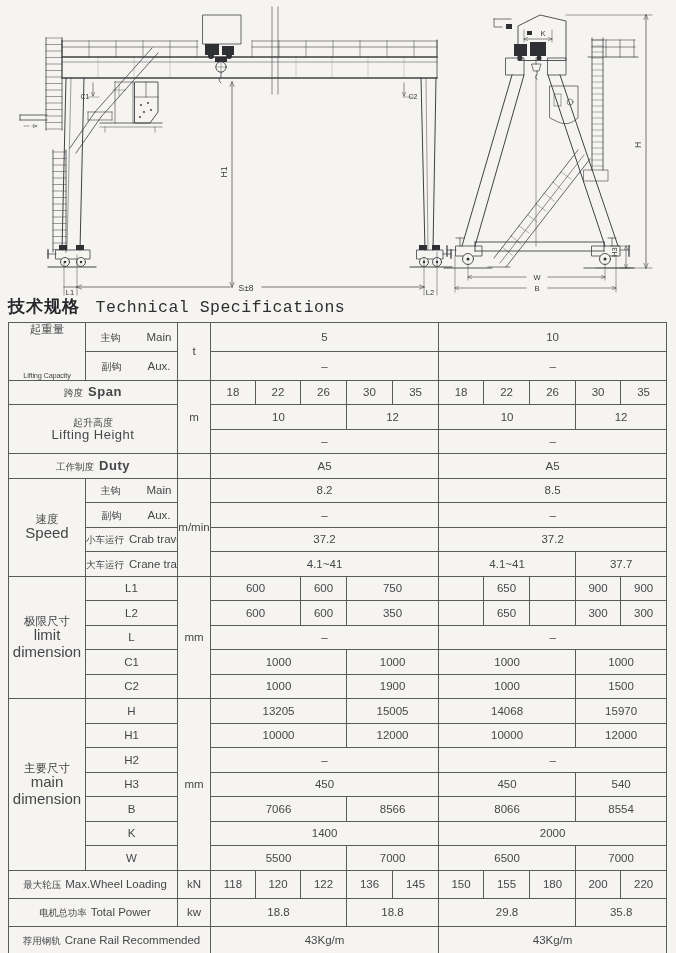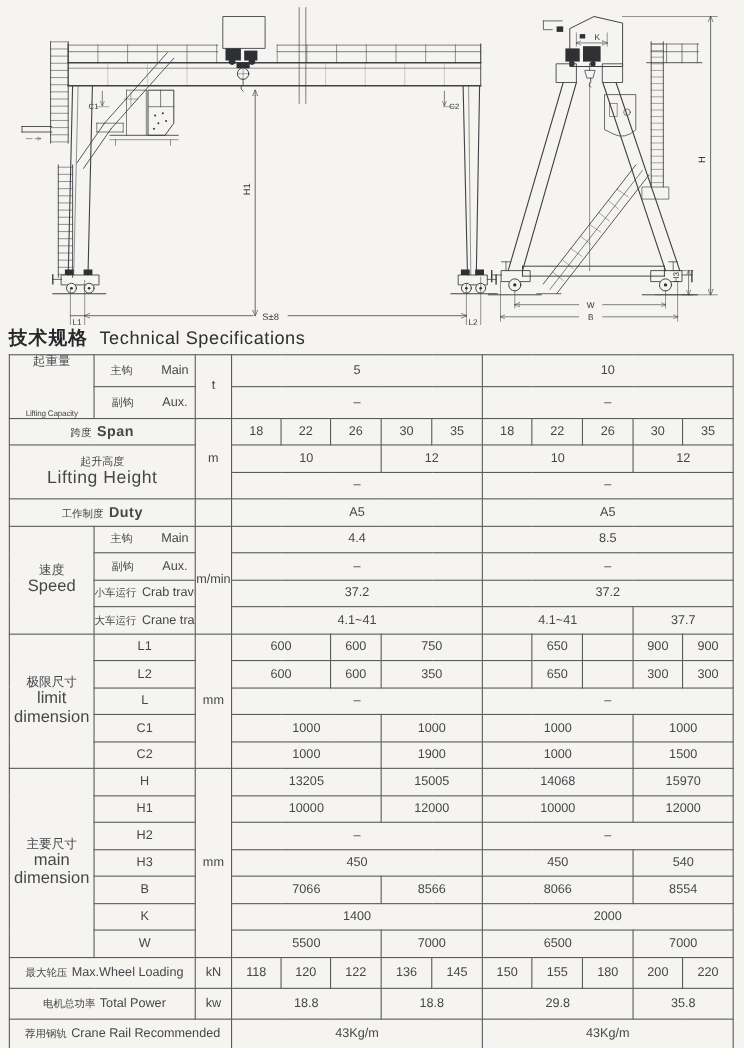--- a/index.html
+++ b/index.html
@@ -15,40 +15,40 @@
   .drawing path,.drawing line,.drawing rect,.drawing circle,.drawing polygon{
     stroke:#3f4146;fill:none;stroke-linecap:square;
   }
   .drawing .fill{fill:#2e3034;stroke:none;}
   .drawing .paperfill{fill:#f6f4f0;}
   .drawing text{stroke:none;fill:#35373b;font-family:"Liberation Sans",sans-serif;}
   .w04{stroke-width:.4;} .w05{stroke-width:.5;} .w06{stroke-width:.6;}
   .w07{stroke-width:.7;} .w08{stroke-width:.8;} .w09{stroke-width:.9;}
   .w10{stroke-width:1;} .w13{stroke-width:1.3;} .lt{opacity:.55;}
   
-  .title{margin:1px 0 3px 8px;height:22px;line-height:22px;white-space:nowrap;}
+  .title{margin:1px 0 3px 8px;height:22px;line-height:22px;white-space:nowrap;font-family:Liberation Mono, monospace;}
   .title .zh{font-size:17px;font-weight:700;color:#26282c;letter-spacing:1px;}
   .title .en{font-size:16.5px;font-weight:400;color:#2c2e32;margin-left:6px;letter-spacing:.5px;}
   
   table.spec{
     margin-left:8px;border-collapse:collapse;table-layout:fixed;
     width:658px;border:1.6px solid #46484c;
   }
   table.spec td{
     border:1px solid #595b5f;text-align:center;vertical-align:middle;
     font-size:11.5px;color:#45474b;padding:0;overflow:hidden;white-space:nowrap;
     height:23.5px;line-height:1.1;
   }
   table.spec tr.tall td{height:27px;}
   td.u{font-size:11px;}
   td.g{font-size:10.5px;line-height:1.3;}
   td.g div+div{font-size:15px;}
   td.cap div+div{font-size:7.4px;letter-spacing:-.2px;margin-top:36px;}
   td.lh div:first-child{font-size:10px;}
-  td.lh div:last-child{font-size:16px;letter-spacing:.5px;}
+  td.lh div:last-child{font-size:13px;letter-spacing:.5px;}
   td .zh{font-size:9.5px;}
   td .en{font-size:11.5px;margin-left:5px;}
   td.bigen .en{font-size:13px;letter-spacing:.5px;font-weight:bold;}
   td.spread{text-align:left;}
   td.spread .zh{margin-left:9px;font-size:10px;}
   td.spread .en{margin-left:26px;font-size:11.5px;}
   td.left{text-align:left;}
   td.left .zh{margin-left:4px;}
   td.left .en{margin-left:4px;}
   td.s{font-size:11.5px;}
@@ -303,21 +303,21 @@
         <td colspan="5">A5</td>
         <td colspan="5">A5</td>
       </tr>
       <tr>
         <td rowspan="4" class="g">
           <div>速度</div>
           <div>Speed</div>
         </td>
         <td class="spread"><span class="zh">主钩</span><span class="en">Main</span></td>
         <td rowspan="4" class="u">m/min</td>
-        <td colspan="5">4.4</td>
+        <td colspan="5">8.2</td>
         <td colspan="5">8.5</td>
       </tr>
       <tr>
         <td class="spread"><span class="zh">副钩</span><span class="en">Aux.</span></td>
         <td colspan="5">–</td>
         <td colspan="5">–</td>
       </tr>
       <tr>
         <td><span class="zh">小车运行</span><span class="en">Crab travelling</span></td>
         <td colspan="5">37.2</td>

